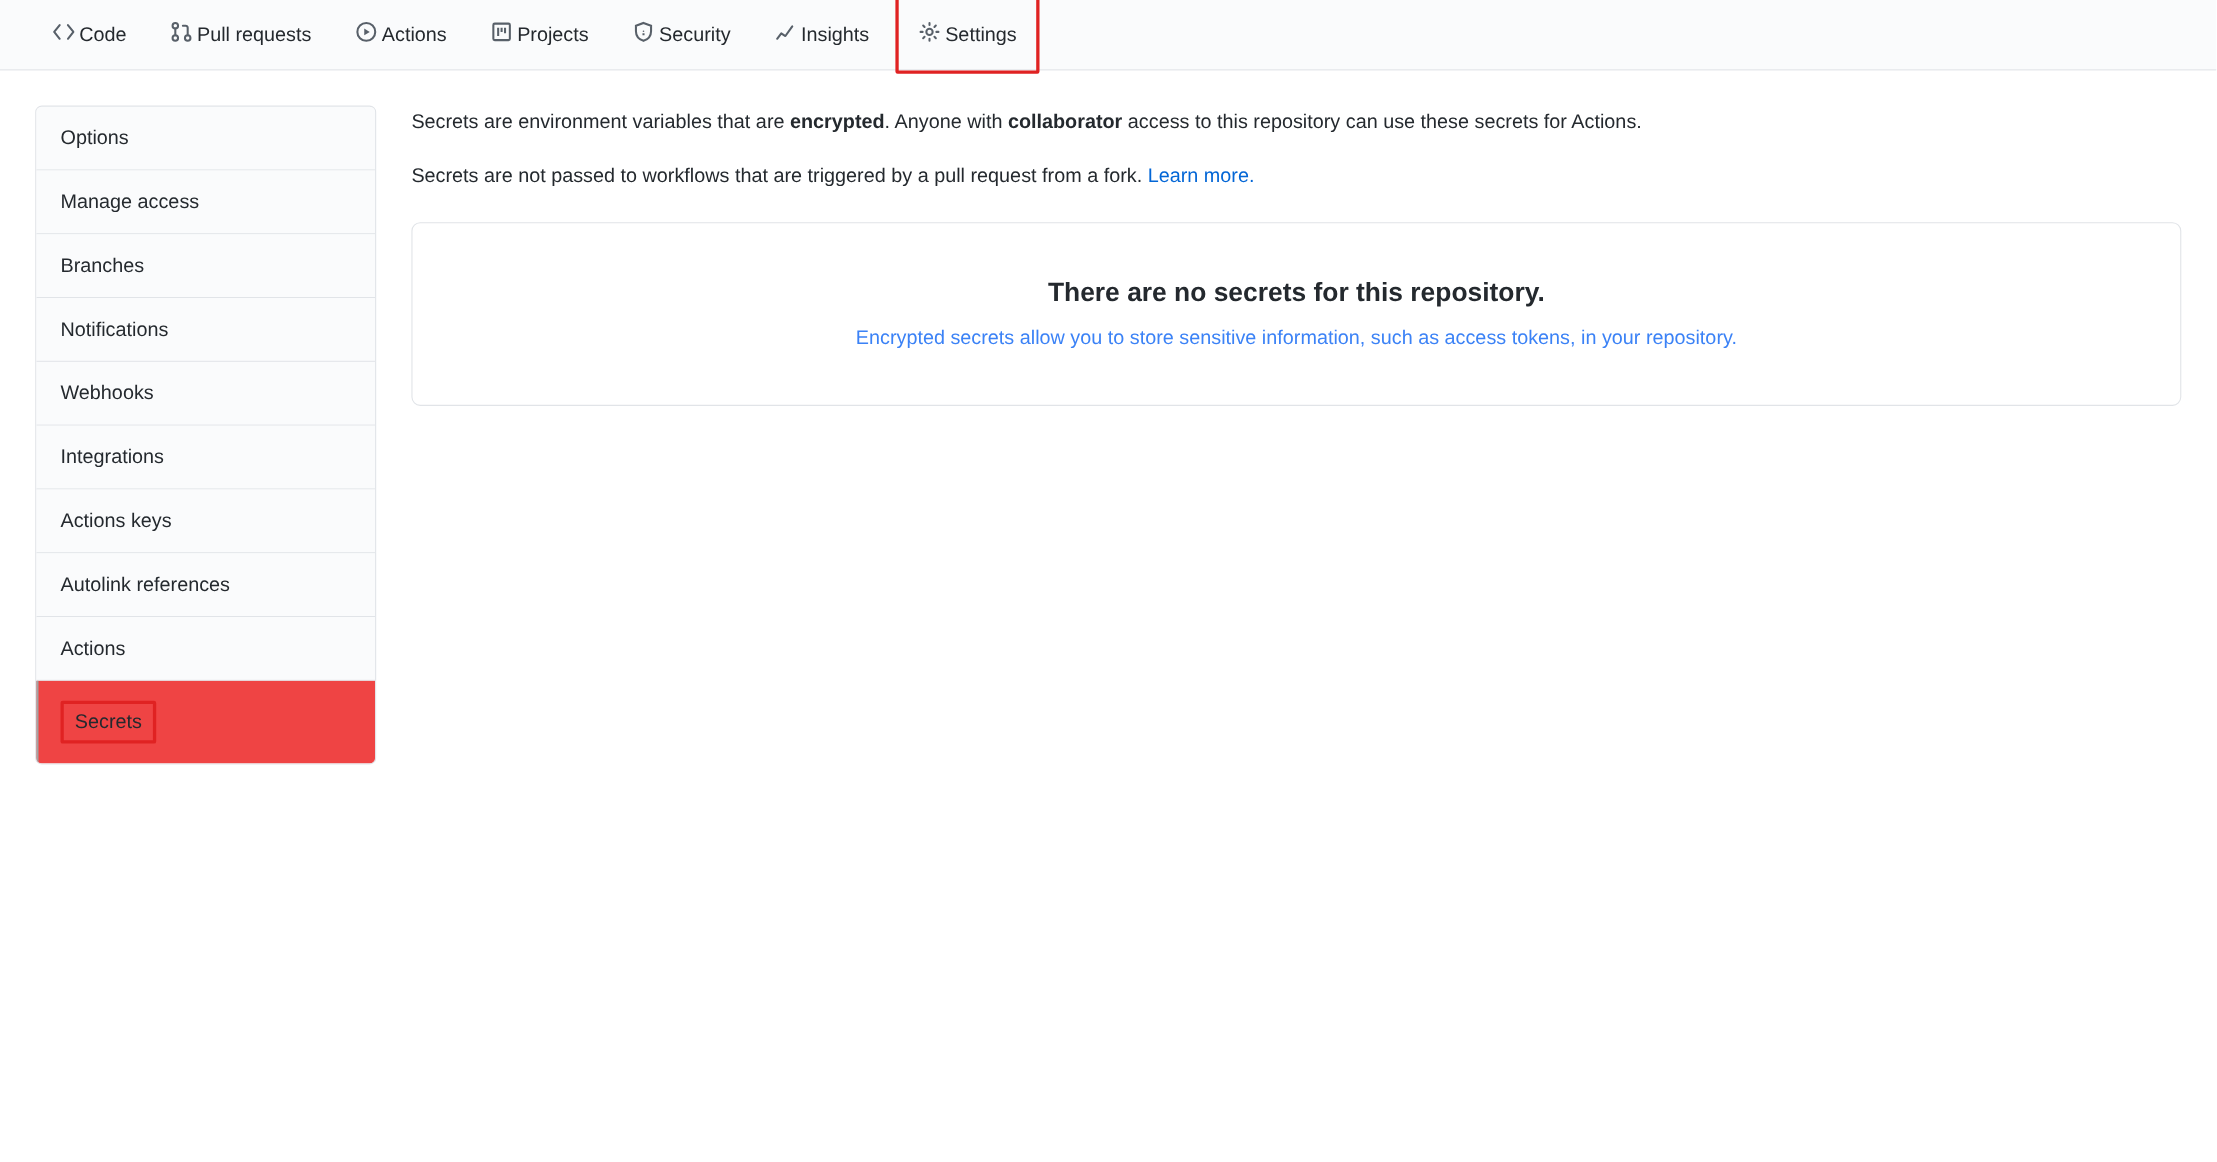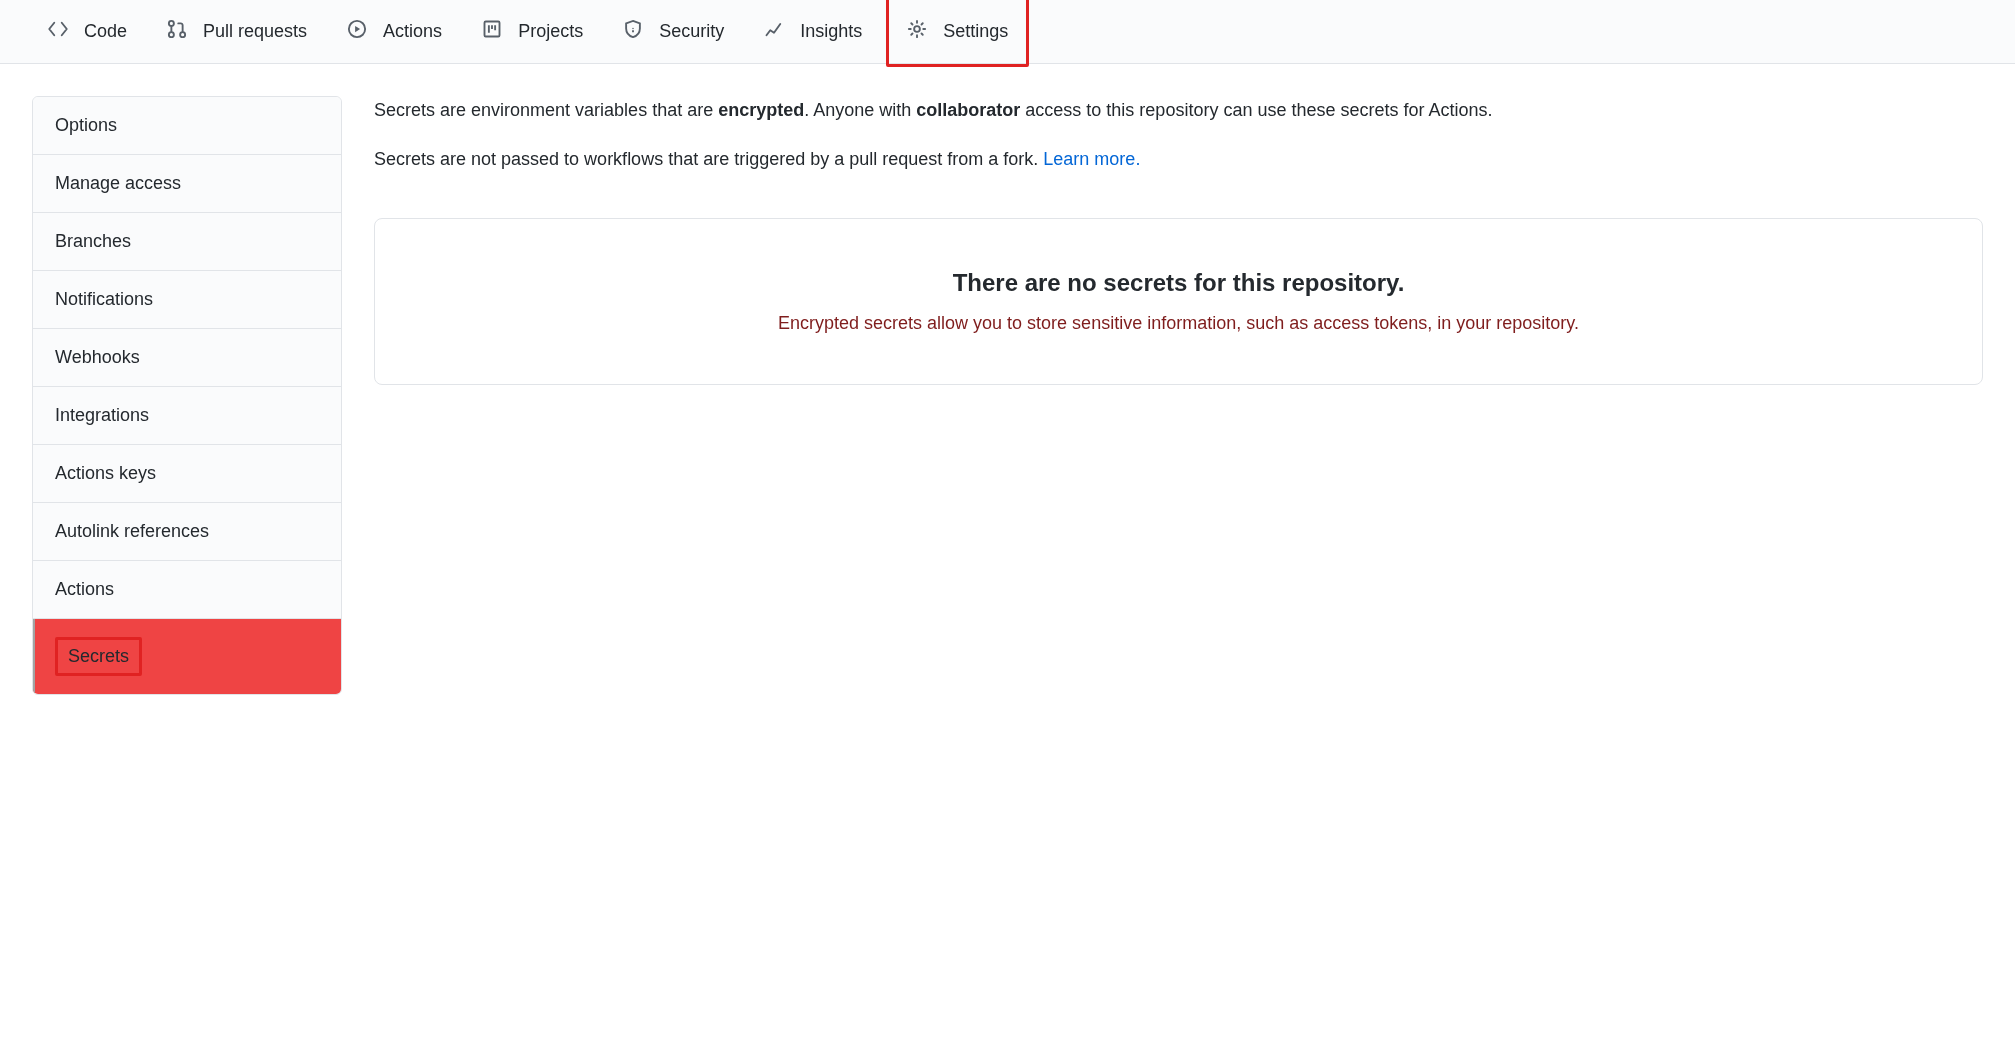--- a/index.html
+++ b/index.html
@@ -14,21 +14,21 @@
       align-items: center;
       padding: 0 32px;
       background: #fafbfc;
       border-bottom: 1px solid #e1e4e8;
       height: 64px;
       gap: 8px;
     }
     .top-nav-item {
       display: flex;
       align-items: center;
-      gap: 16px;
+      gap: 4px;
       padding: 20px 16px;
       color: #24292e;
       cursor: pointer;
       font-size: 18px;
     }
     .top-nav-item svg { width: 20px; height: 20px; fill: none; stroke: #586069; stroke-width: 1.5; }
     .highlight-red {
       border: 3px solid #e02222;
       border-radius: 2px;
     }
@@ -94,30 +94,30 @@
       color: #24292e;
       margin-bottom: 20px;
     }
     .desc strong { font-weight: 600; }
     .desc a { color: #0366d6; text-decoration: none; cursor: pointer; }
     .empty-box {
       border: 1px solid #e1e4e8;
       border-radius: 8px;
       padding: 50px 40px;
       text-align: center;
-      margin-top: 44px;
+      margin-top: 28px;
     }
     .empty-title {
       font-size: 24px;
       font-weight: 600;
       margin-bottom: 16px;
     }
     .empty-sub {
       font-size: 18px;
-      color: #7f1d1d;
+      color: #3b82f6;
     }
     .btn-wrap { padding: 4px; }
     .settings-wrap { padding: 0px 2px; }
   </style>
 </head>
 <body>
 
 <div class="top-nav">
   <div class="top-nav-item">
     <span><svg viewBox="0 0 16 16">

